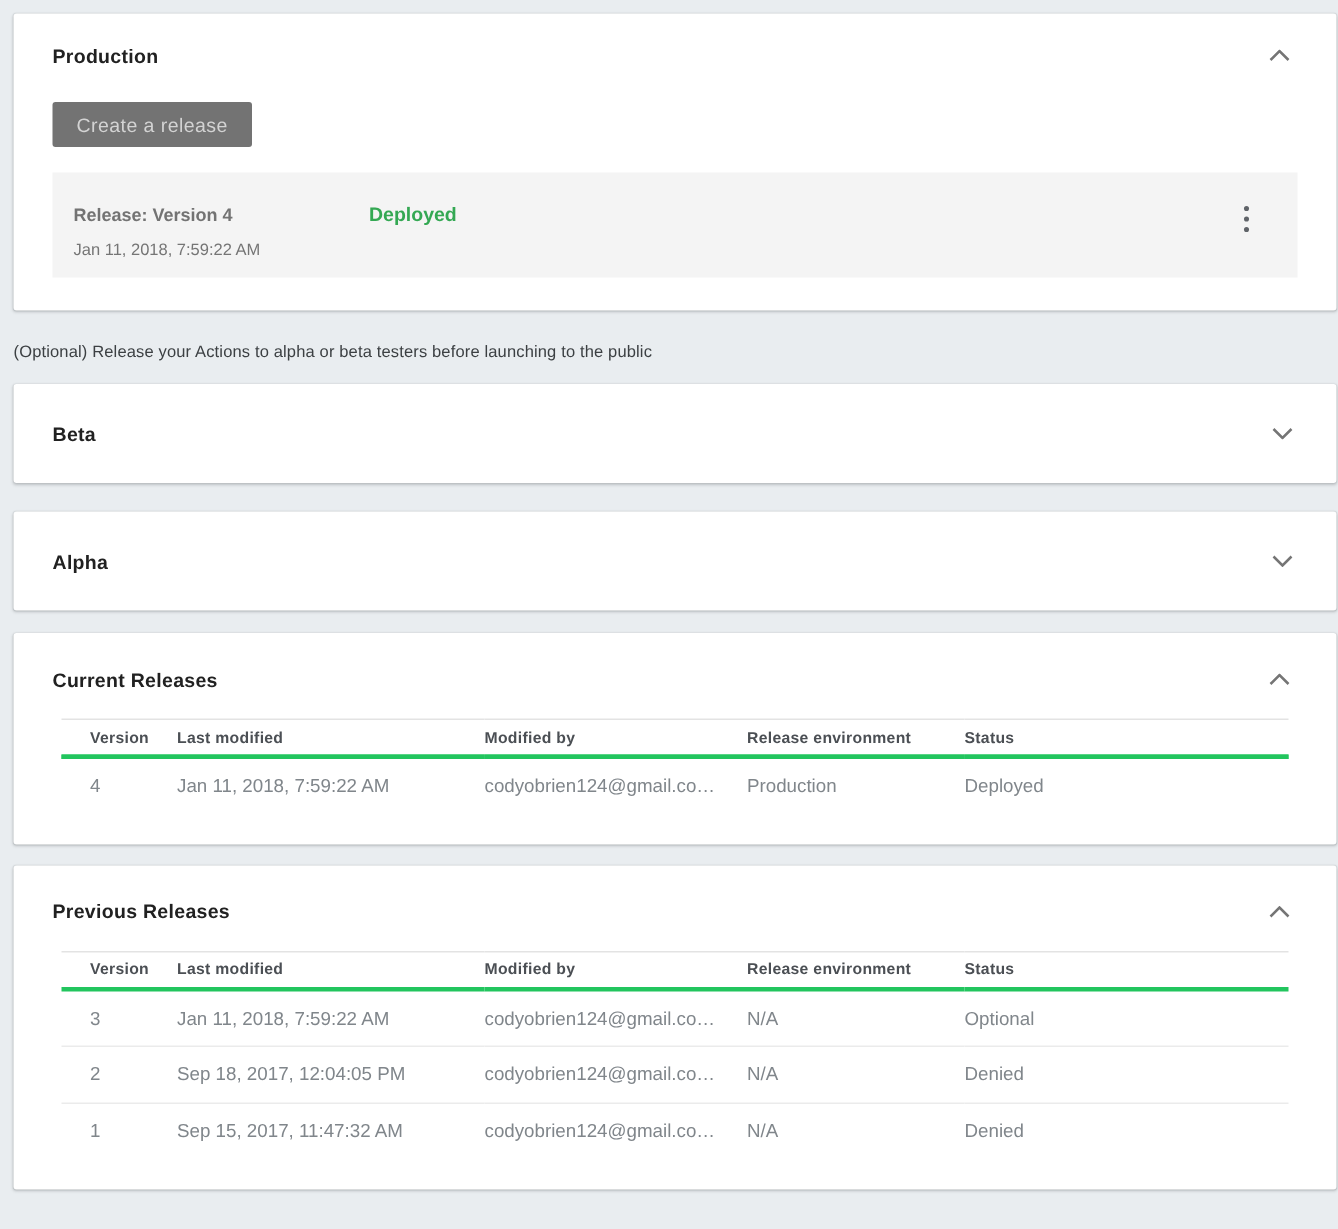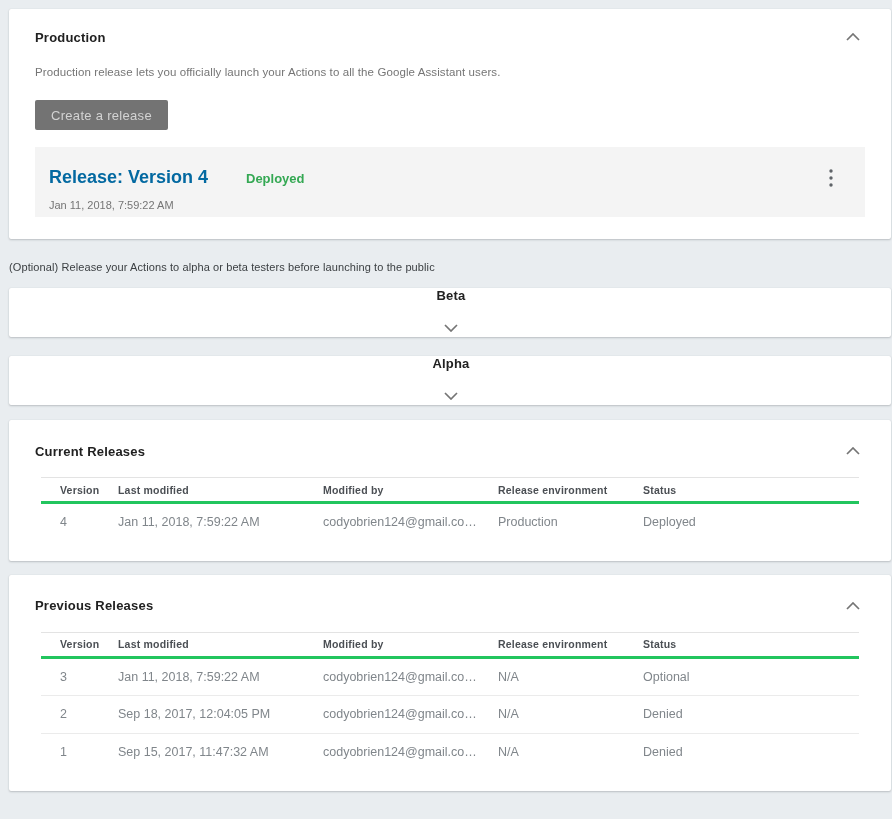--- a/index.html
+++ b/index.html
@@ -59,23 +59,23 @@
     position: relative;
     margin-top: 17px;
     height: 70px;
     background: #f4f4f4;
     padding: 20px 24px 0 14px;
   }
   .release-line { display: flex; align-items: baseline; }
   .release-title {
     display: inline-block;
     min-width: 197px;
-    font-size: 18px;
+    font-size: 12px;
     font-weight: bold;
-    color: #0369a1;
+    color: #737373;
   }
   .release-status {
     font-size: 13px;
     font-weight: bold;
     color: #34a853;
   }
   .release-date {
     margin-top: 11px;
     font-size: 11px;
     color: #757575;
@@ -91,27 +91,26 @@
   
   .optional-note {
     margin: 22px 0 15px 0;
     font-size: 11px;
     color: #3c4043;
     letter-spacing: 0.1px;
   }
 
   
   .card-collapsed {
-    height: 49px;
+    height: 66px;
     display: flex;
     align-items: center;
     justify-content: space-between;
     padding: 0 24px 0 26px;
     cursor: pointer;
-    flex-direction: column;
   }
   .card-beta { margin-bottom: 19px; }
   .card-alpha { }
 
   
   .card-table { padding: 22px 26px 20px 26px; }
   .card-current { margin-bottom: 14px; margin-top: 15px; }
   .card-previous { }
   .rel-table {
     width: calc(100% - 12px);
@@ -152,21 +151,20 @@
     <div class="panel-header">
       <h2 class="panel-title">Production</h2>
       <button class="chev-btn">
         <span>
           <svg class="icon-svg" width="14" height="8" viewBox="0 0 14 8">
               <polyline points="1,7 7,1 13,7" fill="none" stroke="#757575" stroke-width="1.7"></polyline>
             </svg>
         </span>
       </button>
     </div>
-    <p class="prod-desc">Production release lets you officially launch your Actions to all the Google Assistant users.</p>
     <button class="create-btn" disabled="">Create a release</button>
     <div class="release-row">
       <div class="release-line">
         <span class="release-title">Release: Version 4</span>
         <span class="release-status">Deployed</span>
       </div>
       <div class="release-date">Jan 11, 2018, 7:59:22 AM</div>
       <button class="kebab-btn">
         <span>
           <svg class="icon-svg" width="4" height="18" viewBox="0 0 4 18">

